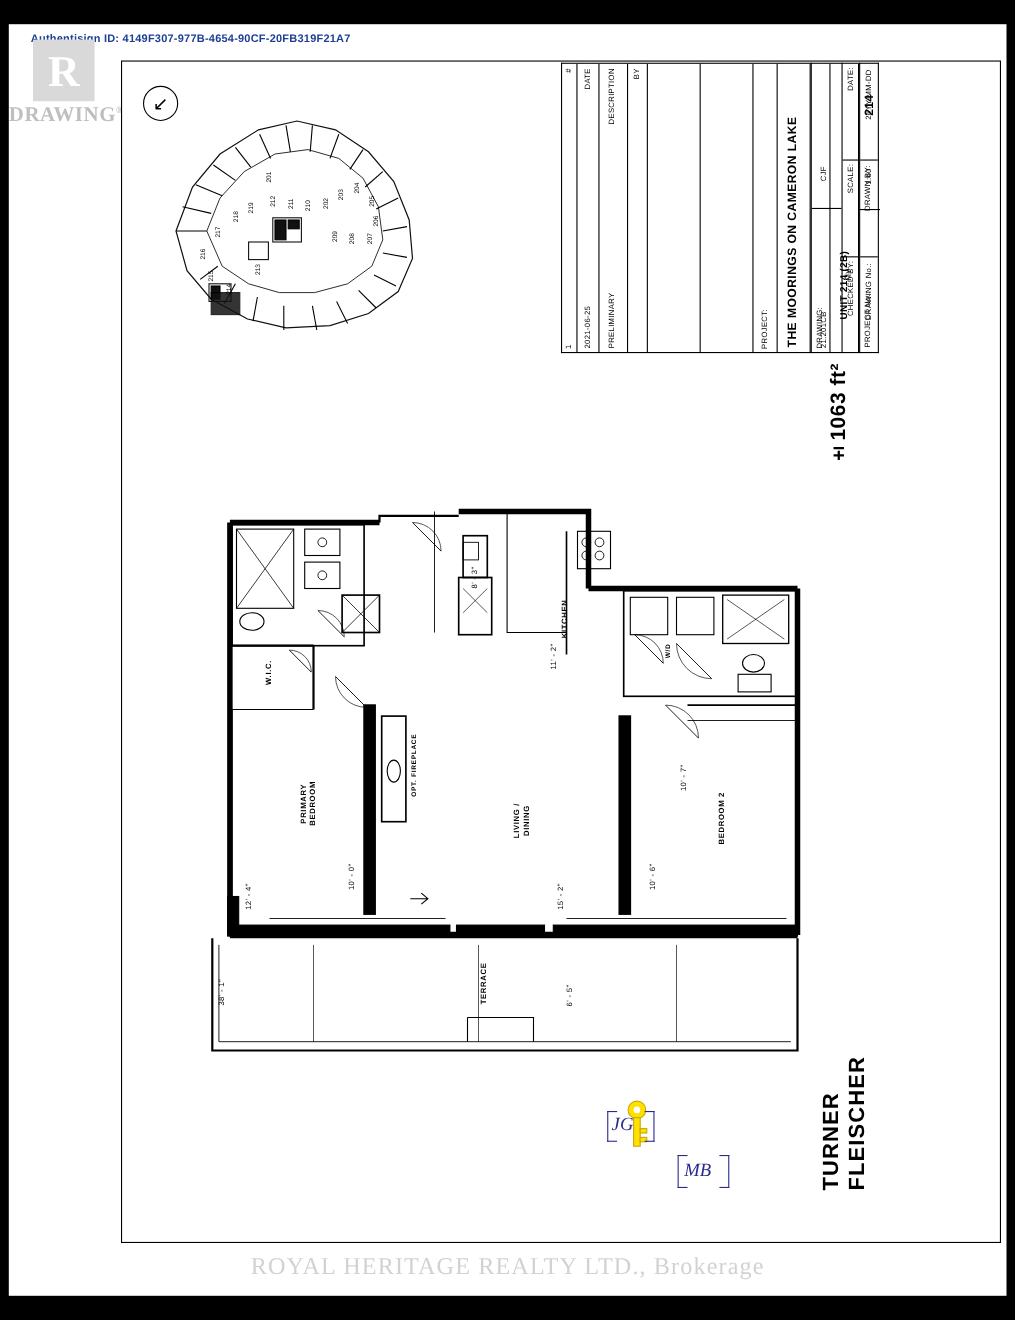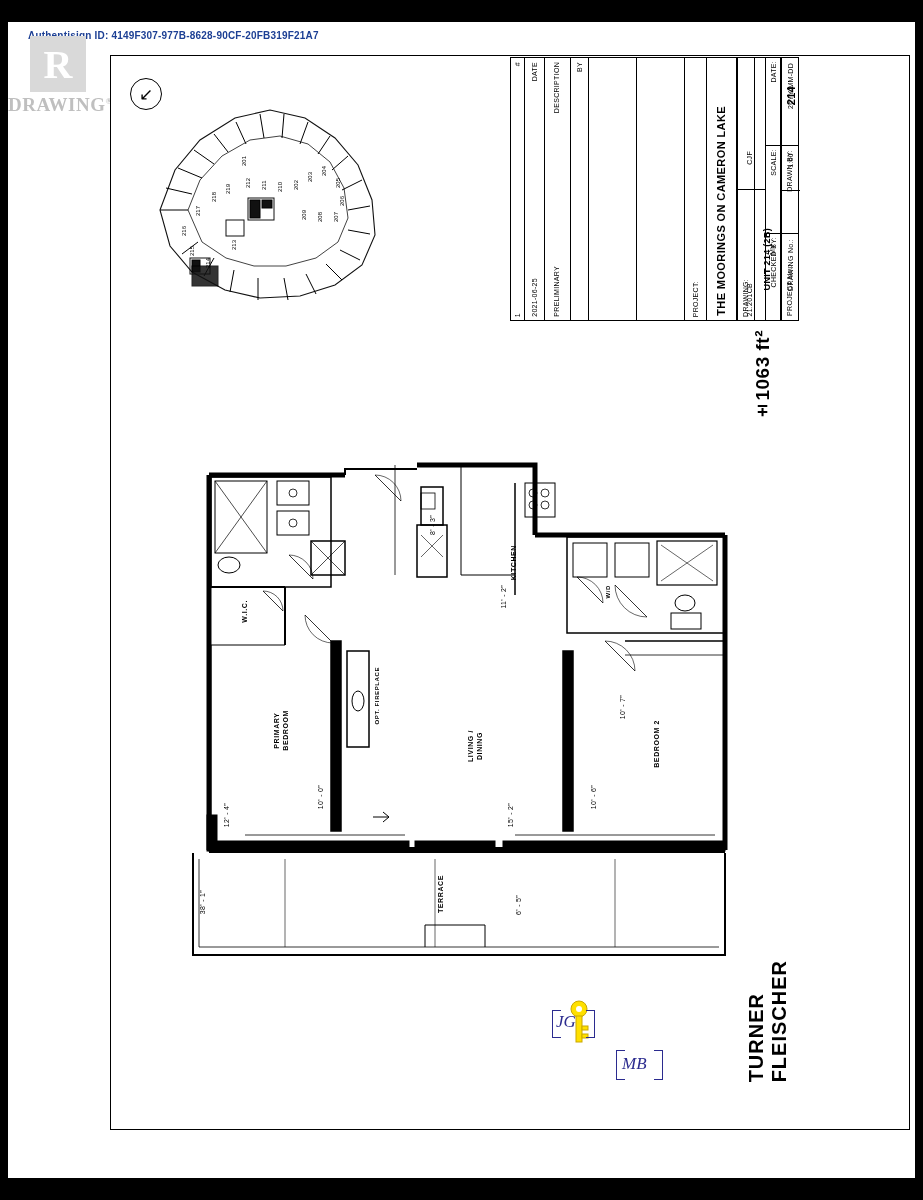--- a/index.html
+++ b/index.html
@@ -256,21 +256,21 @@
 
 <div id="page">
 
   <div class="bar-top"></div>
   <div class="bar-bottom"></div>
   <div class="edge-left"></div>
   <div class="edge-right"></div>
 
   <div class="auth-bar">
     <span class="label">Authentisign ID:</span>
-    <span class="id">4149F307-977B-8628-90CF-20FB319F21A7</span>
+    <span class="id">4149F307-977B-4654-90CF-20FB319F21A7</span>
   </div>
 
   <div class="realtor-logo">
     <div class="realtor-block">R</div>
     <div class="realtor-word">
       <span>DRAWING</span><sup>®</sup>
     </div>
   </div>
 
   <div class="sheet"></div>
@@ -554,14 +554,15 @@
   </div>
   <div class="stamp-box" style="left:552px;top:1010px;height:26px;"></div>
   <div class="stamp-box right" style="left:586px;top:1010px;height:26px;"></div>
 
   <div class="stamp" style="left:622px;top:1054px;color:#2b2b8f;">
     <span>MB</span>
   </div>
   <div class="stamp-box" style="left:616px;top:1050px;height:28px;"></div>
   <div class="stamp-box right" style="left:654px;top:1050px;height:28px;"></div>
 
+  <div class="watermark">ROYAL HERITAGE REALTY LTD., Brokerage</div>
 
 </div>
 
 </body></html>

